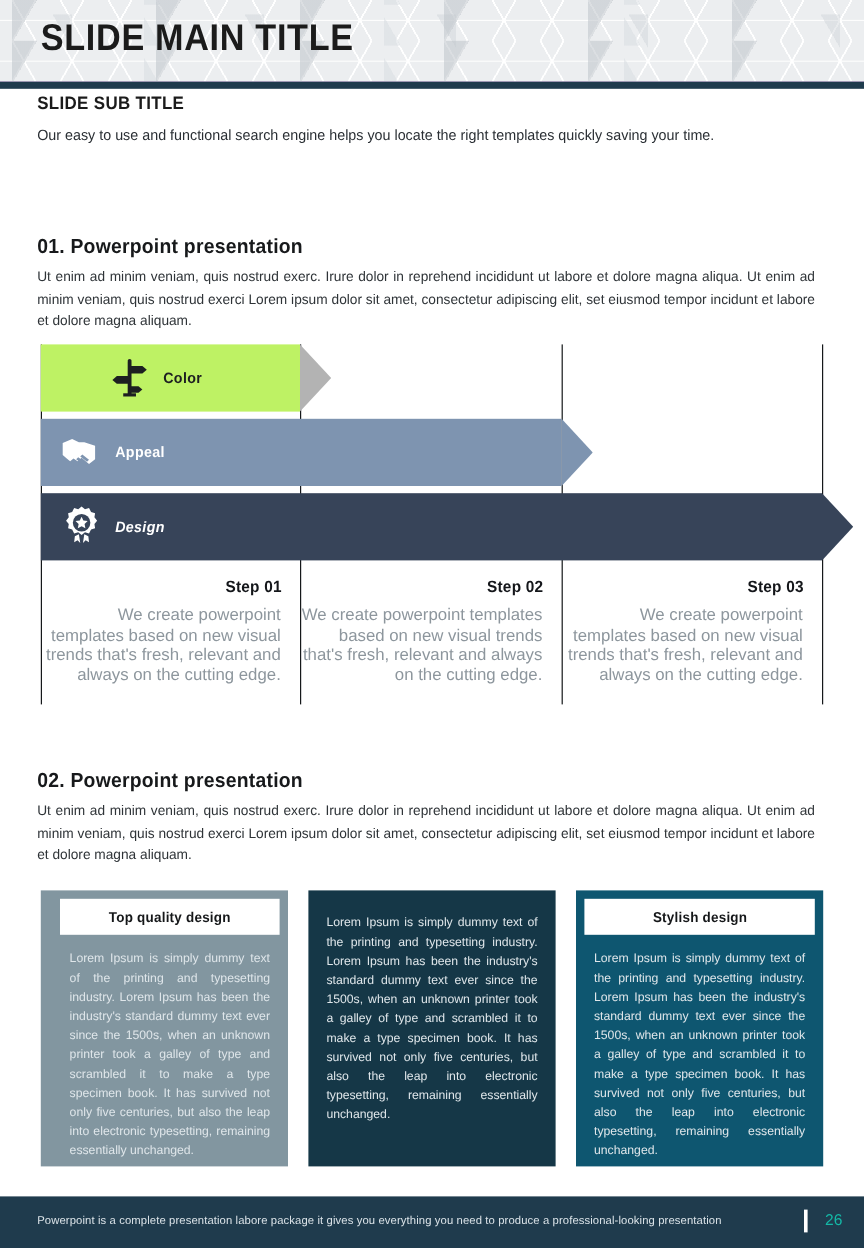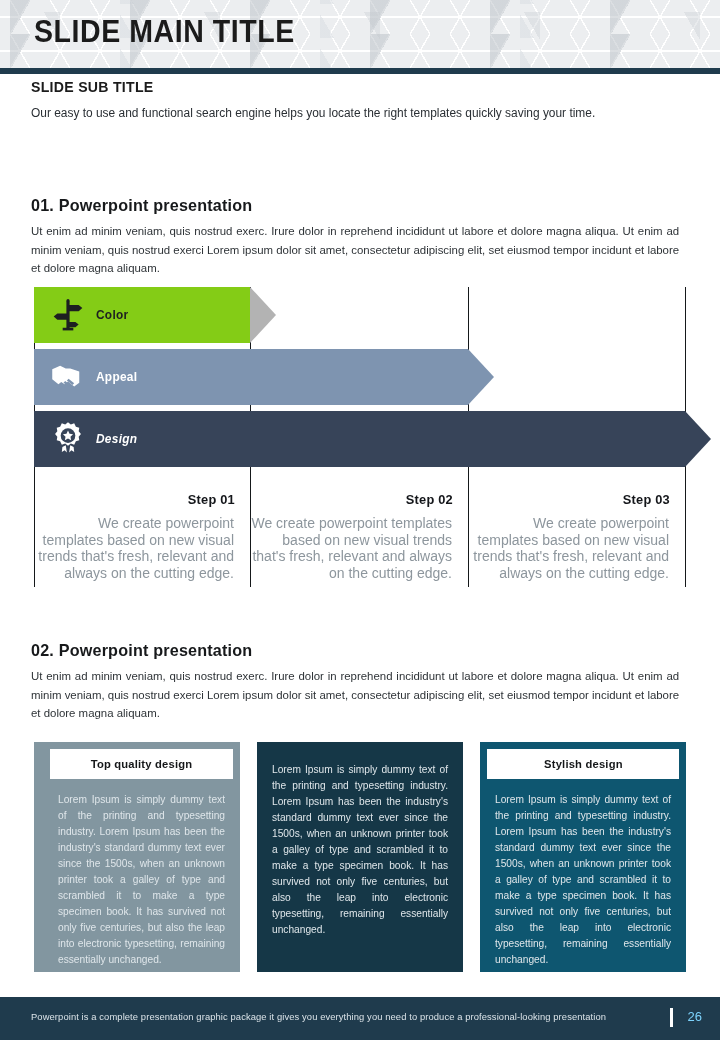--- a/index.html
+++ b/index.html
@@ -95,21 +95,21 @@
   .arrow-icon {
     width: 40px; height: 40px; margin-left: 14px; flex: 0 0 40px;
     display: flex; align-items: center; justify-content: center;
   }
   .arrow-label {
     font-size: 12.5px; font-weight: bold; letter-spacing: 0.3px;
     margin-left: 8px;
     transform: scaleX(0.95); transform-origin: left center;
   }
 
-  .step-col { position: absolute; top: 205px; width: 216px; }
+  .step-col { position: absolute; top: 194px; width: 216px; }
   .step-title {
     font-size: 13.5px; font-weight: bold; color: #14161a;
     text-align: right; letter-spacing: 0.2px;
     transform: scaleX(0.95); transform-origin: right center;
   }
   .step-desc {
     margin-top: 8px;
     font-size: 14px; line-height: 16.5px; color: #8d969d;
     text-align: right;
   }
@@ -141,21 +141,21 @@
   }
   .footer-text {
     position: absolute; left: 31px; top: 14px;
     font-size: 9.4px; color: #dbe3e8; letter-spacing: 0.1px;
   }
   .footer-bar {
     position: absolute; right: 47px; top: 11px; width: 3px; height: 19px; background: #fff;
   }
   .footer-page {
     position: absolute; right: 18px; top: 12px;
-    font-size: 13px; color: #7dd3fc;
+    font-size: 13px; color: #14b8a6;
   }
 </style>
 </head>
 <body>
 
 <div class="slide">
 
   <div class="header">
     <div class="header-pattern"></div>
     <div class="header-pattern2"></div>
@@ -170,21 +170,21 @@
   <div class="sec-body" style="left:31px; top:222px;">Ut enim ad minim veniam, quis nostrud exerc. Irure dolor in reprehend incididunt ut labore et dolore magna aliqua. Ut enim ad minim veniam, quis nostrud exerci  Lorem ipsum dolor sit amet, consectetur adipiscing elit, set eiusmod tempor incidunt et labore et dolore magna aliquam.</div>
 
   <div class="diagram">
 
     <div class="vline" style="left:0px;"></div>
     <div class="vline" style="left:216px;"></div>
     <div class="vline" style="left:434px;"></div>
     <div class="vline" style="left:651px;"></div>
 
     <div class="arrow-row" style="top:0px;">
-      <div class="arrow-body" style="width:216px; background:#84cc16;">
+      <div class="arrow-body" style="width:216px; background:#bef264;padding-left:40px;">
         <span class="arrow-icon">
           <svg width="34" height="34" viewBox="0 0 64 64" aria-hidden="true">
             <g fill="#1d1f21">
               <rect x="29" y="6" width="6" height="52"></rect>
               <circle cx="32" cy="5" r="3"></circle>
               <path d="M32 13 h20 l7 6 -7 6 H32 z"></path>
               <path d="M32 29 H12 l-7 6 7 6 h20 z"></path>
               <path d="M32 45 h14 l6 5 -6 5 H32 z"></path>
               <rect x="22" y="56" width="20" height="5"></rect>
             </g>
@@ -272,18 +272,18 @@
     </div>
     <div class="card" style="left:446px; background:#0e5670;">
       <div class="card-head">
         <span>Stylish design</span>
       </div>
       <div class="card-body">Lorem Ipsum is simply dummy text of the printing and typesetting industry. Lorem Ipsum has been the industry's standard dummy text ever since the 1500s, when an unknown printer took a galley of type and scrambled it to make a type specimen book. It has survived not only five centuries, but also the leap into electronic typesetting, remaining essentially unchanged.</div>
     </div>
   </div>
 
   <div class="footer">
-    <div class="footer-text">Powerpoint is a complete presentation graphic package it gives you everything you need to produce a professional-looking presentation</div>
+    <div class="footer-text">Powerpoint is a complete presentation labore package it gives you everything you need to produce a professional-looking presentation</div>
     <div class="footer-bar"></div>
     <div class="footer-page">26</div>
   </div>
 
 </div>
 
 </body></html>

